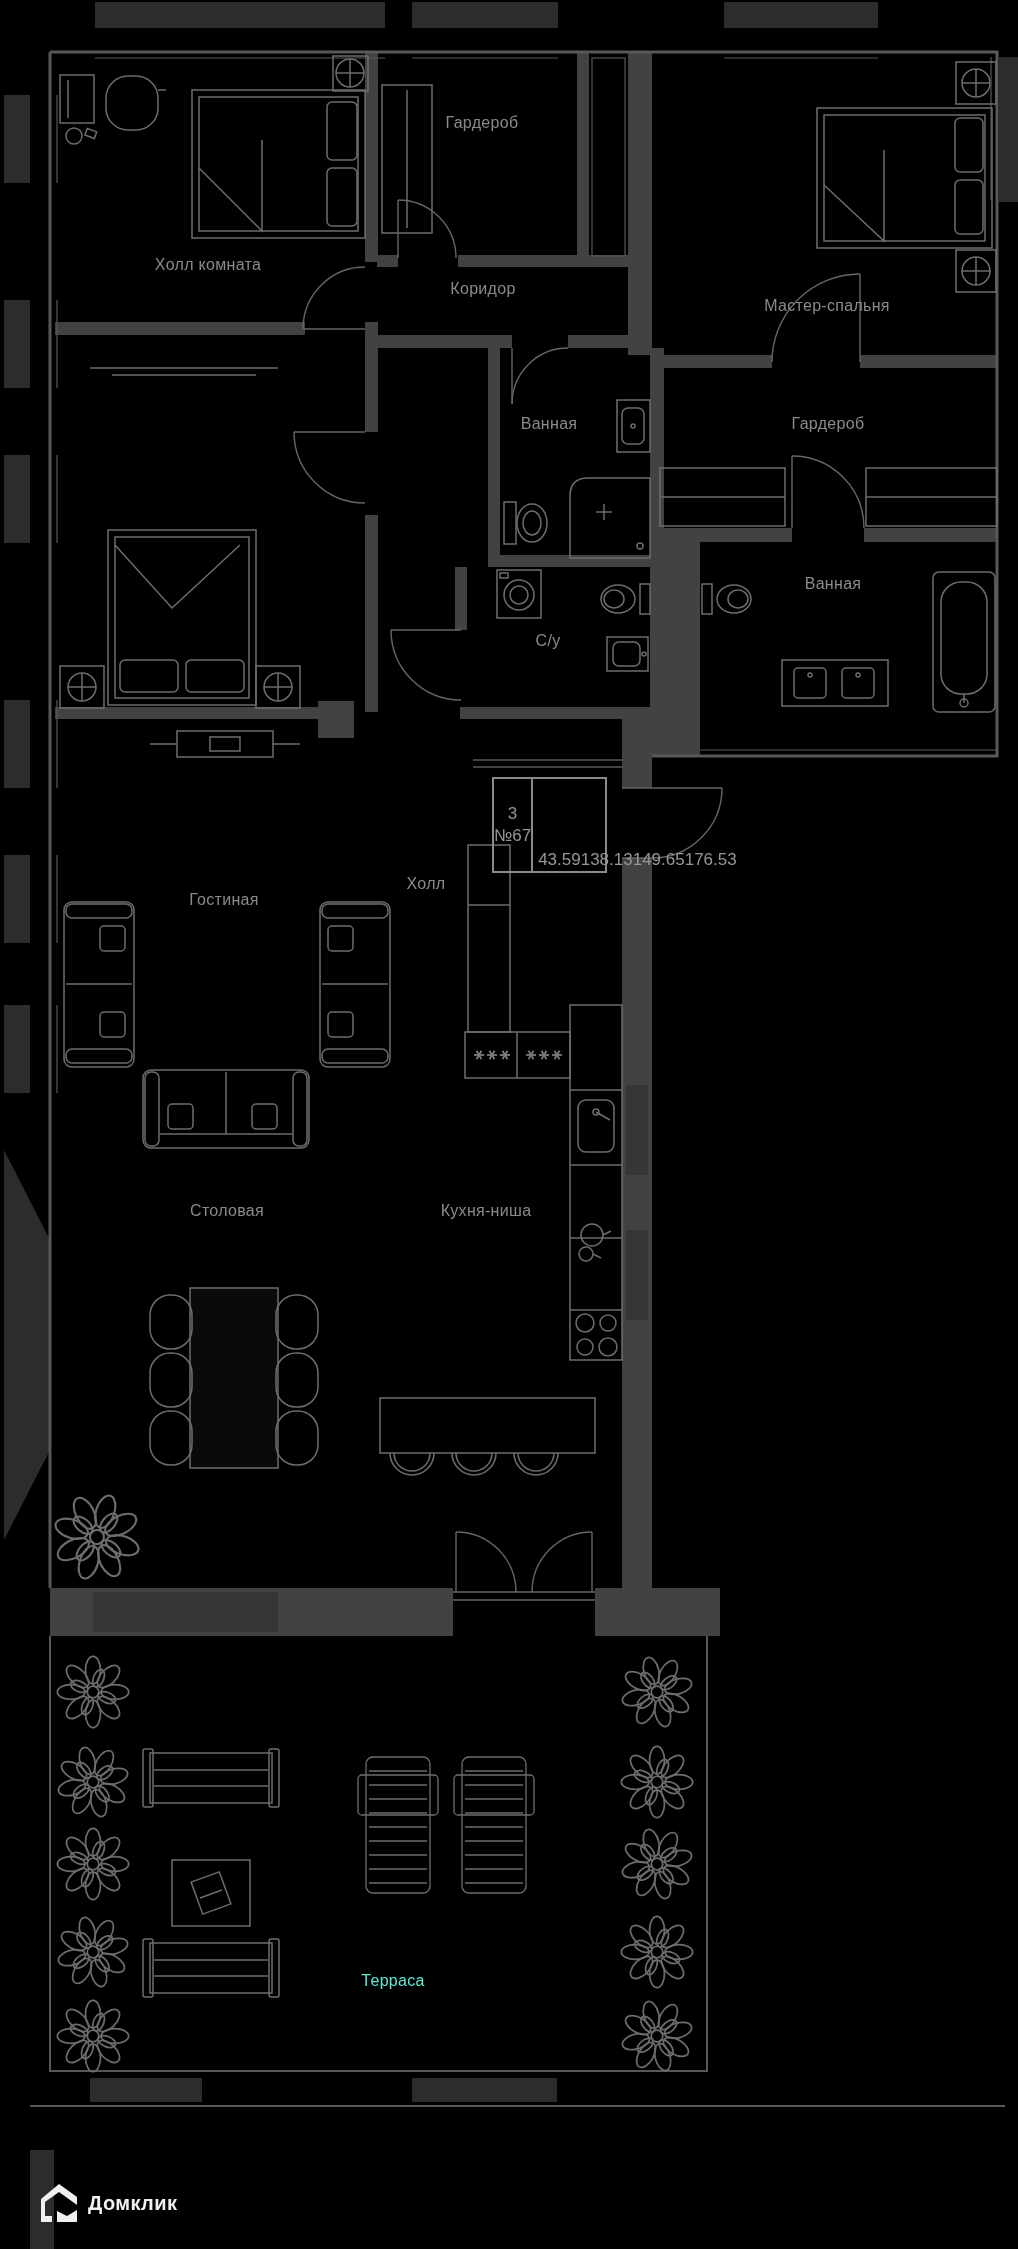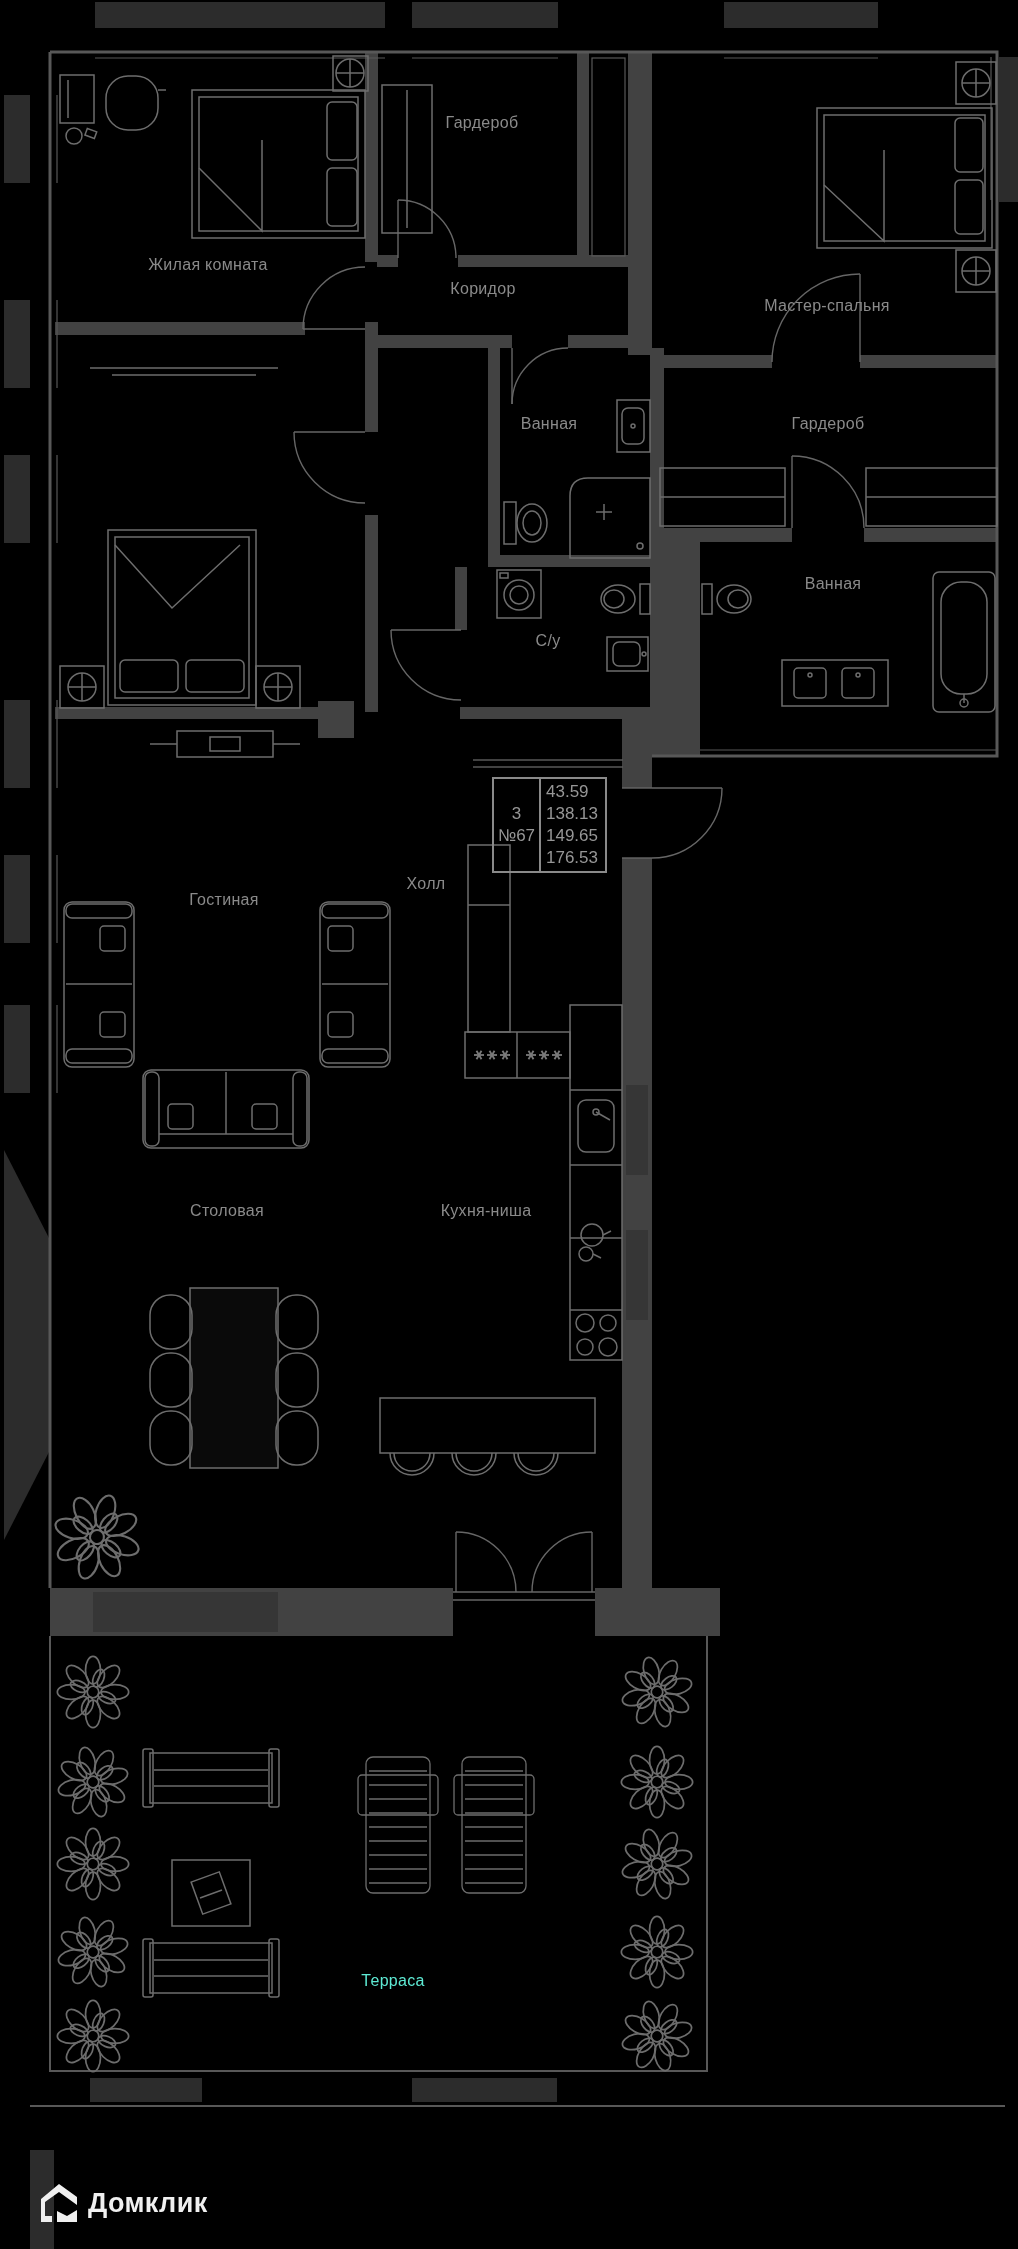--- a/index.html
+++ b/index.html
@@ -16,28 +16,28 @@
   .room-label.dim{color:#5eead4;}
   .info-box{
     position:absolute;left:492px;top:777px;width:115px;height:96px;
     border:2px solid #8a8a8a;display:flex;box-sizing:border-box;color:#969696;
   }
   .info-box .col-left{
     width:45px;display:flex;flex-direction:column;justify-content:center;
     align-items:center;font-size:17px;line-height:22px;border-right:2px solid #8a8a8a;
   }
   .info-box .col-right{
-    flex:1;display:flex;flex-direction:column;justify-content:center;
-    padding-left:5px;font-size:17px;line-height:22px;
+    flex:1;display:flex;flex-direction:row;justify-content:center;
+    padding-left:5px;font-size:17px;line-height:22px;align-items:flex-end;
   }
   .logo{
     position:absolute;left:40px;top:2183px;display:flex;align-items:center;gap:10px;
   }
   .logo .brand{
-    color:#f0f0f0;font-size:27px;font-weight:bold;letter-spacing:.4px;
+    color:#f0f0f0;font-size:20px;font-weight:bold;letter-spacing:.4px;
   }
 </style>
 </head>
 <body>
 
 <div class="canvas">
 
   <svg class="plan-svg" width="1018" height="2249" viewBox="0 0 1018 2249" xmlns="http://www.w3.org/2000/svg">
 
     <defs>
@@ -464,21 +464,21 @@
         <use href="#lounger" xlink:href="#lounger" x="462" y="1757"></use>
       </g>
       <g>
         <rect x="172" y="1860" width="78" height="66"></rect>
         <rect x="196" y="1876" width="30" height="34" transform="rotate(-20 211 1893)"></rect>
         <line x1="200" y1="1898" x2="222" y2="1890"></line>
       </g>
     </g>
   </svg>
 
-  <div class="room-label" style="left:208px;top:265px">Жилая комната</div>
+  <div class="room-label" style="left:208px;top:265px">Холл комната</div>
   <div class="room-label" style="left:482px;top:123px">Гардероб</div>
   <div class="room-label" style="left:483px;top:289px">Коридор</div>
   <div class="room-label" style="left:827px;top:306px">Мастер-спальня</div>
   <div class="room-label" style="left:549px;top:424px">Ванная</div>
   <div class="room-label" style="left:828px;top:424px">Гардероб</div>
   <div class="room-label small" style="left:548px;top:641px">С/у</div>
   <div class="room-label" style="left:833px;top:584px">Ванная</div>
   <div class="room-label" style="left:224px;top:900px">Гостиная</div>
   <div class="room-label" style="left:426px;top:884px">Холл</div>
   <div class="room-label" style="left:227px;top:1211px">Столовая</div>

